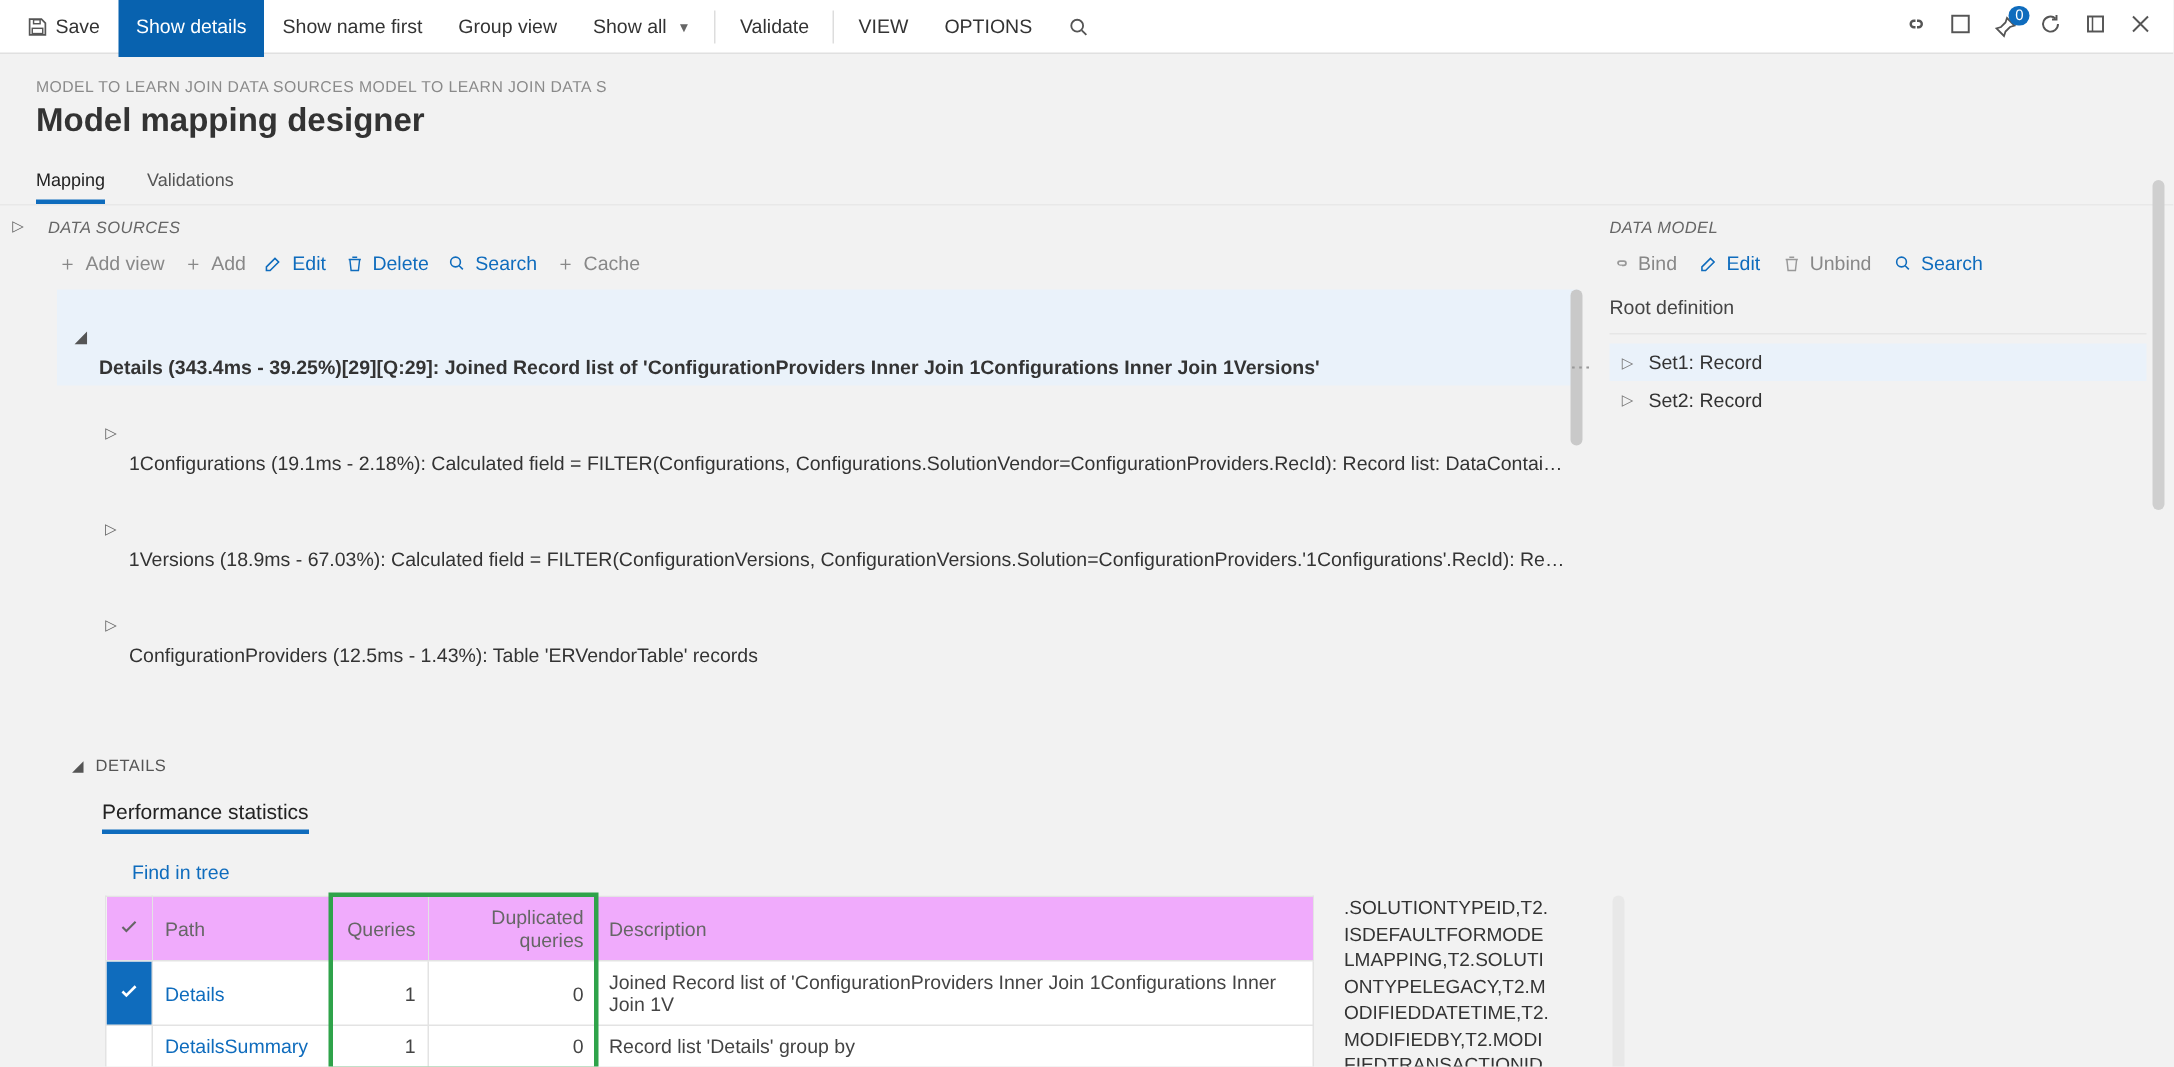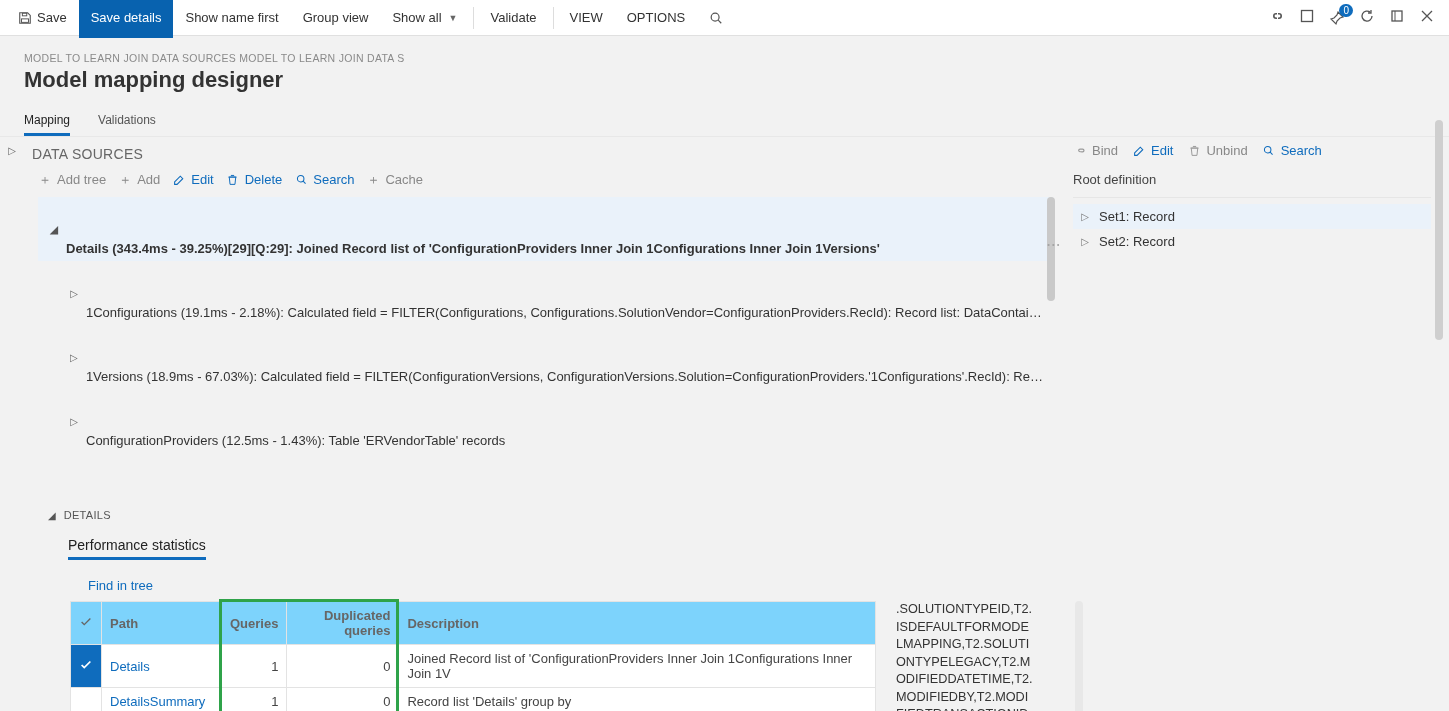--- a/index.html
+++ b/index.html
@@ -71,22 +71,23 @@
     width: 24px; display: flex; align-items: flex-start; justify-content: center;
     padding-top: 8px;
     color: #666;
   }
   .collapse-tri { font-size: 10px; cursor: pointer; user-select: none; }
   .left-col { flex: 1; display: flex; flex-direction: column; min-width: 0; }
   .right-col { width: 384px; padding: 0 18px 0 8px; }
 
   
   .panel-h {
-    font-size: 14px; letter-spacing: 0.3px; color: #666;
+    font-size: 11px; letter-spacing: 0.3px; color: #666;
     padding: 9px 0 4px 8px;
+    font-style: italic;
   }
   .right-col .panel-h { padding-left: 0; }
 
   
   .ds-actions {
     display: flex; align-items: center; gap: 12px;
     padding: 6px 0 6px 14px;
     color: #666;
   }
   .linkbtn {
@@ -138,21 +139,21 @@
     display: flex; gap: 20px; padding: 0 0 0 46px; align-items: flex-start;
   }
   .grid {
     border-collapse: collapse; background: #fff;
     width: 806px;
   }
   .grid th, .grid td {
     border: 1px solid #e3e3e3; padding: 6px 8px; font-size: 13px;
     text-align: left; color: #444;
   }
-  .grid th { background: #7dd3fc; font-weight: 700; color: #666; position: relative; }
+  .grid th { background: #f0abfc; font-weight: 400; color: #666; position: relative; }
   .grid td.num { text-align: right; }
   .grid td.link { color: #0F6CBD; cursor: pointer; }
   .grid tr.sel td:first-child { background: #0F6CBD; }
   .check-col { width: 28px; text-align: center !important; }
   .grid td.check-col { background: #fff; }
   .chk-svg { width: 14px; height: 14px; }
   .hi-border {
     position: absolute;
     border: 3px solid #2fa34a;
     pointer-events: none;
@@ -212,21 +213,21 @@
   <div class="toolbar-left">
     <div class="tbtn">
       <svg viewBox="0 0 16 16">
           <path d="M2 2h9l3 3v9H2z" fill="none" stroke="#555" stroke-width="1.3"></path>
           <rect x="4" y="9" width="8" height="4" fill="none" stroke="#555" stroke-width="1.1"></rect>
           <rect x="5" y="2.5" width="5" height="3" fill="none" stroke="#555" stroke-width="1.1"></rect>
         </svg>
       <span>Save</span>
     </div>
     <div class="tbtn active">
-      <span>Save details</span>
+      <span>Show details</span>
     </div>
     <div class="tbtn">
       <span>Show name first</span>
     </div>
     <div class="tbtn">
       <span>Group view</span>
     </div>
     <div class="tbtn">
       <span>Show all</span>
       <span class="caret">▼</span>
@@ -300,21 +301,21 @@
   <div class="collapse-rail">
     <span class="collapse-tri">▷</span>
   </div>
 
   <div class="left-col">
     <div class="panel-h">DATA SOURCES</div>
 
     <div class="ds-actions">
       <span class="linkbtn muted">
         <span class="linkicon">＋</span>
-        <span>Add tree</span>
+        <span>Add view</span>
       </span>
       <span class="linkbtn muted">
         <span class="linkicon">＋</span>
         <span>Add</span>
       </span>
       <span class="linkbtn">
         <span class="linkicon">
           <svg viewBox="0 0 16 16" width="13" height="13">
               <path d="M2 11l7-7 3 3-7 7H2z" fill="none" stroke="#0F6CBD" stroke-width="1.3"></path>
             </svg>
@@ -422,20 +423,21 @@
           <div class="sql-scroll">
             <div class="thumb"></div>
           </div>
         </div>
         <span class="grip-dots" style="left:820px;top:110px">⋮</span>
       </div>
     </div>
   </div>
 
   <div class="right-col">
+    <div class="panel-h">DATA MODEL</div>
     <div class="dm-actions">
       <span class="linkbtn muted">
         <span class="linkicon">
           <svg viewBox="0 0 16 16" width="13" height="13">
               <path d="M5 8a2.5 2.5 0 0 1 2.5-2.5H9v1.5H7.5a1 1 0 1 0 0 2H9V10H7.5A2.5 2.5 0 0 1 5 8zm4-2.5h1.5a2.5 2.5 0 0 1 0 5H9V9h1.5a1 1 0 1 0 0-2H9z" fill="#999"></path>
             </svg>
         </span>
         <span>Bind</span>
       </span>
       <span class="linkbtn">

